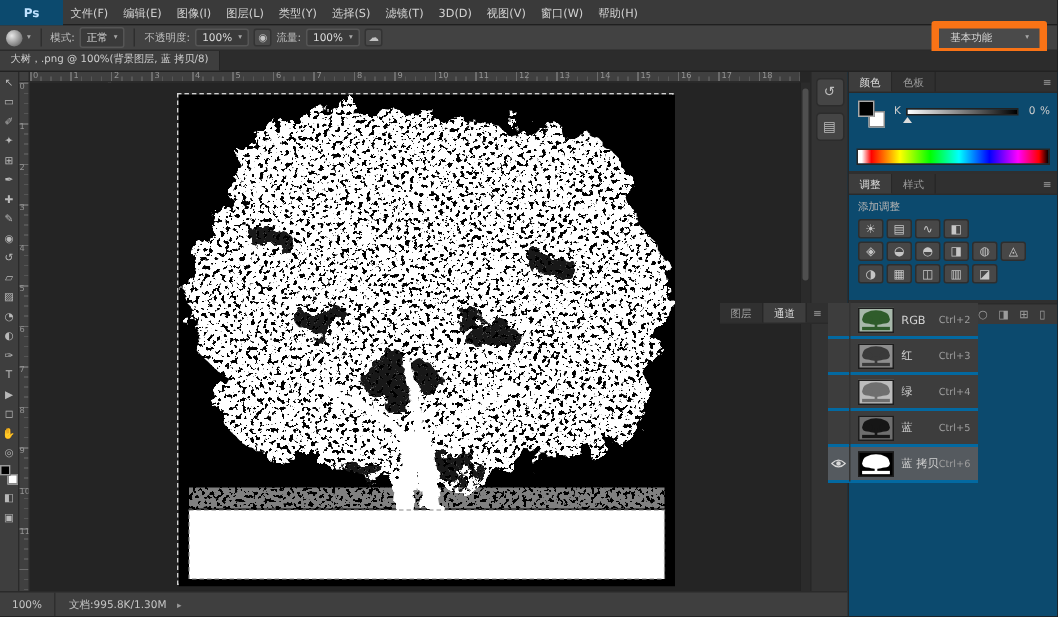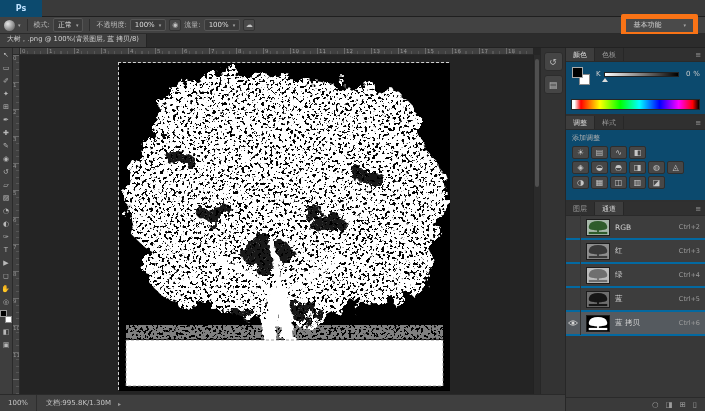--- a/index.html
+++ b/index.html
@@ -77,21 +77,21 @@
   .k-knob{position:absolute;left:-3px;top:5px;width:0;height:0;border-left:3px solid transparent;border-right:3px solid transparent;border-bottom:4px solid #dcdcdc;}
   .k-val{font-size:7px;color:#cccccc;min-width:8px;text-align:right;}
   .spectrum{position:absolute;left:5px;right:5px;bottom:4px;height:11px;border:1px solid #262626;
     background:linear-gradient(to right,#ffffff 0%,#ffffff 2%,#ff0000 7%,#ffff00 22%,#00ff00 38%,#00ffff 53%,#0000ff 69%,#ff00ff 84%,#ff0000 95%,#000000 100%);}
 
   .adj-panel{height:84px;flex:none;display:flex;flex-direction:column;}
   .adj-label{font-size:7px;color:#b2b2b2;margin:3px 0 2px 6px;}
   .adj-row{display:flex;padding-left:5px;}
   .adj-icon{width:17px;height:13px;background:#474747;border:1px solid #2e2e2e;border-radius:2px;color:#c6c6c6;font-size:8px;line-height:12px;text-align:center;margin:1px;flex:none;}
 
-  .ch-panel{flex:1;display:flex;flex-direction:column;position:relative;justify-content:flex-end;}
+  .ch-panel{flex:1;display:flex;position:relative;justify-content:flex-end;}
   .ch-rows{flex:none;}
   .ch-row{height:24px;display:flex;align-items:center;border-bottom:2px solid #0369a1;background:#3d3d3d;}
   .ch-row.sel{background:#555a5f;}
   .eyebox{width:15px;height:24px;border-right:1px solid #343434;display:flex;align-items:center;justify-content:center;flex:none;}
   .ch-thumb{width:24px;height:17px;margin:0 5px;border:1px solid #1d1d1d;flex:none;overflow:hidden;}
   .ch-thumb svg{display:block;width:100%;height:100%;}
   .thumb-rgb{background:#a7b8aa;color:#2f5c2b;}
   .thumb-red{background:#8e8e8e;color:#3a3a3a;}
   .thumb-green{background:#bcbcbc;color:#6f6f6f;}
   .thumb-blue{background:#6e6e6e;color:#161616;}
@@ -121,20 +121,34 @@
       <rect x="11" y="9" width="2" height="5" fill="currentColor"></rect>
       <rect x="1.5" y="13.5" width="21" height="2.5" fill="currentColor"></rect>
     </symbol>
   </defs>
 </svg>
 
 <div class="app">
 
   <div class="menubar">
     <div class="pslogo">Ps</div>
+    <div class="menus">
+
+    <span class="menu-item">文件(F)</span>
+        <span class="menu-item">编辑(E)</span>
+        <span class="menu-item">图像(I)</span>
+        <span class="menu-item">图层(L)</span>
+        <span class="menu-item">类型(Y)</span>
+        <span class="menu-item">选择(S)</span>
+        <span class="menu-item">滤镜(T)</span>
+        <span class="menu-item">3D(D)</span>
+        <span class="menu-item">视图(V)</span>
+        <span class="menu-item">窗口(W)</span>
+        <span class="menu-item">帮助(H)</span>
+      </div>
   </div>
 
   <div class="optionsbar">
     <span class="brush-preview"></span>
     <span class="caret">▾</span>
     <span class="vsep"></span>
     <span class="opt-label">模式:</span>
     <span class="opt-select">
       <span>正常</span>
       <span class="caret">▾</span>

